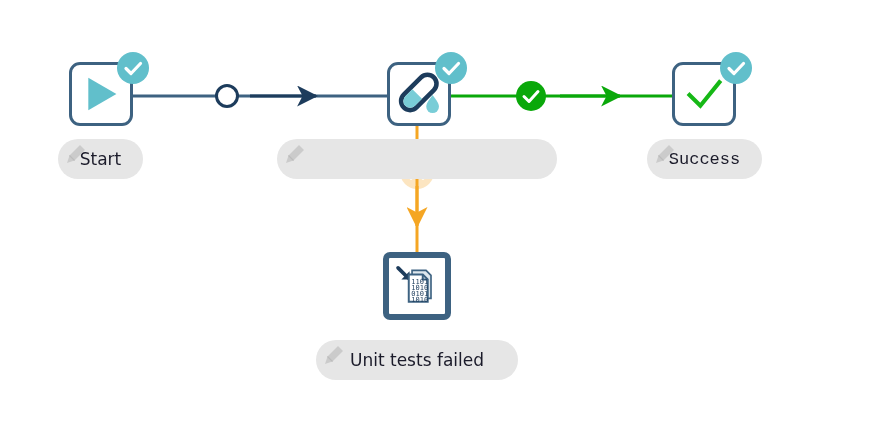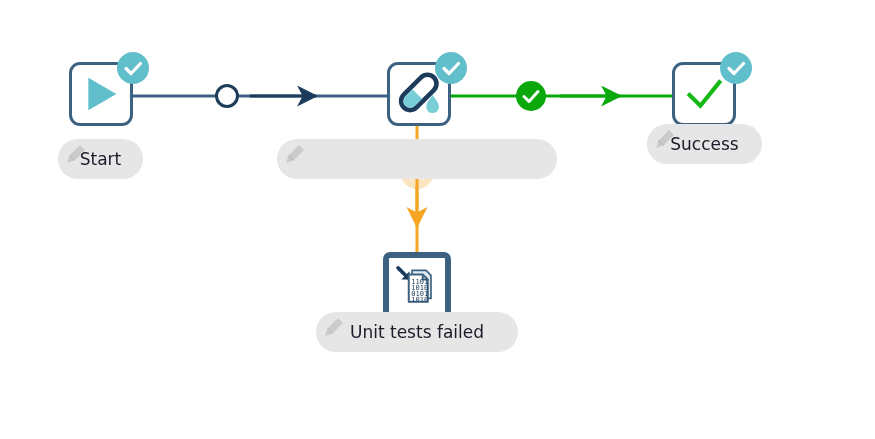--- a/index.html
+++ b/index.html
@@ -230,29 +230,29 @@
     <span>Start</span>
   </div>
 
   <div class="label-pill" style="left:277px; top:139px; width:280px;">
     <svg class="pencil" viewBox="0 0 22 22">
       <path d="M 2 20 L 4.5 12.5 L 15 2 L 20 7 L 9.5 17.5 Z" fill="#c3c3c3"></path>
       <path d="M 4.5 12.5 L 9.5 17.5" stroke="#aeaeae" stroke-width="1.2"></path>
     </svg>
   </div>
 
-  <div class="label-pill" style="left:647px; top:124px; width:115px;">
+  <div class="label-pill" style="left:647px; top:139px; width:115px;font-family:Liberation Mono, monospace;">
     <svg class="pencil" viewBox="0 0 22 22">
       <path d="M 2 20 L 4.5 12.5 L 15 2 L 20 7 L 9.5 17.5 Z" fill="#c3c3c3"></path>
       <path d="M 4.5 12.5 L 9.5 17.5" stroke="#aeaeae" stroke-width="1.2"></path>
     </svg>
     <span>Success</span>
   </div>
 
-  <div class="label-pill" style="left:316px; top:312px; width:202px;">
+  <div class="label-pill" style="left:316px; top:340px; width:202px;">
     <svg class="pencil" viewBox="0 0 22 22">
       <path d="M 2 20 L 4.5 12.5 L 15 2 L 20 7 L 9.5 17.5 Z" fill="#c3c3c3"></path>
       <path d="M 4.5 12.5 L 9.5 17.5" stroke="#aeaeae" stroke-width="1.2"></path>
     </svg>
     <span>Unit tests failed</span>
   </div>
 
 </div>
 
 </body></html>

